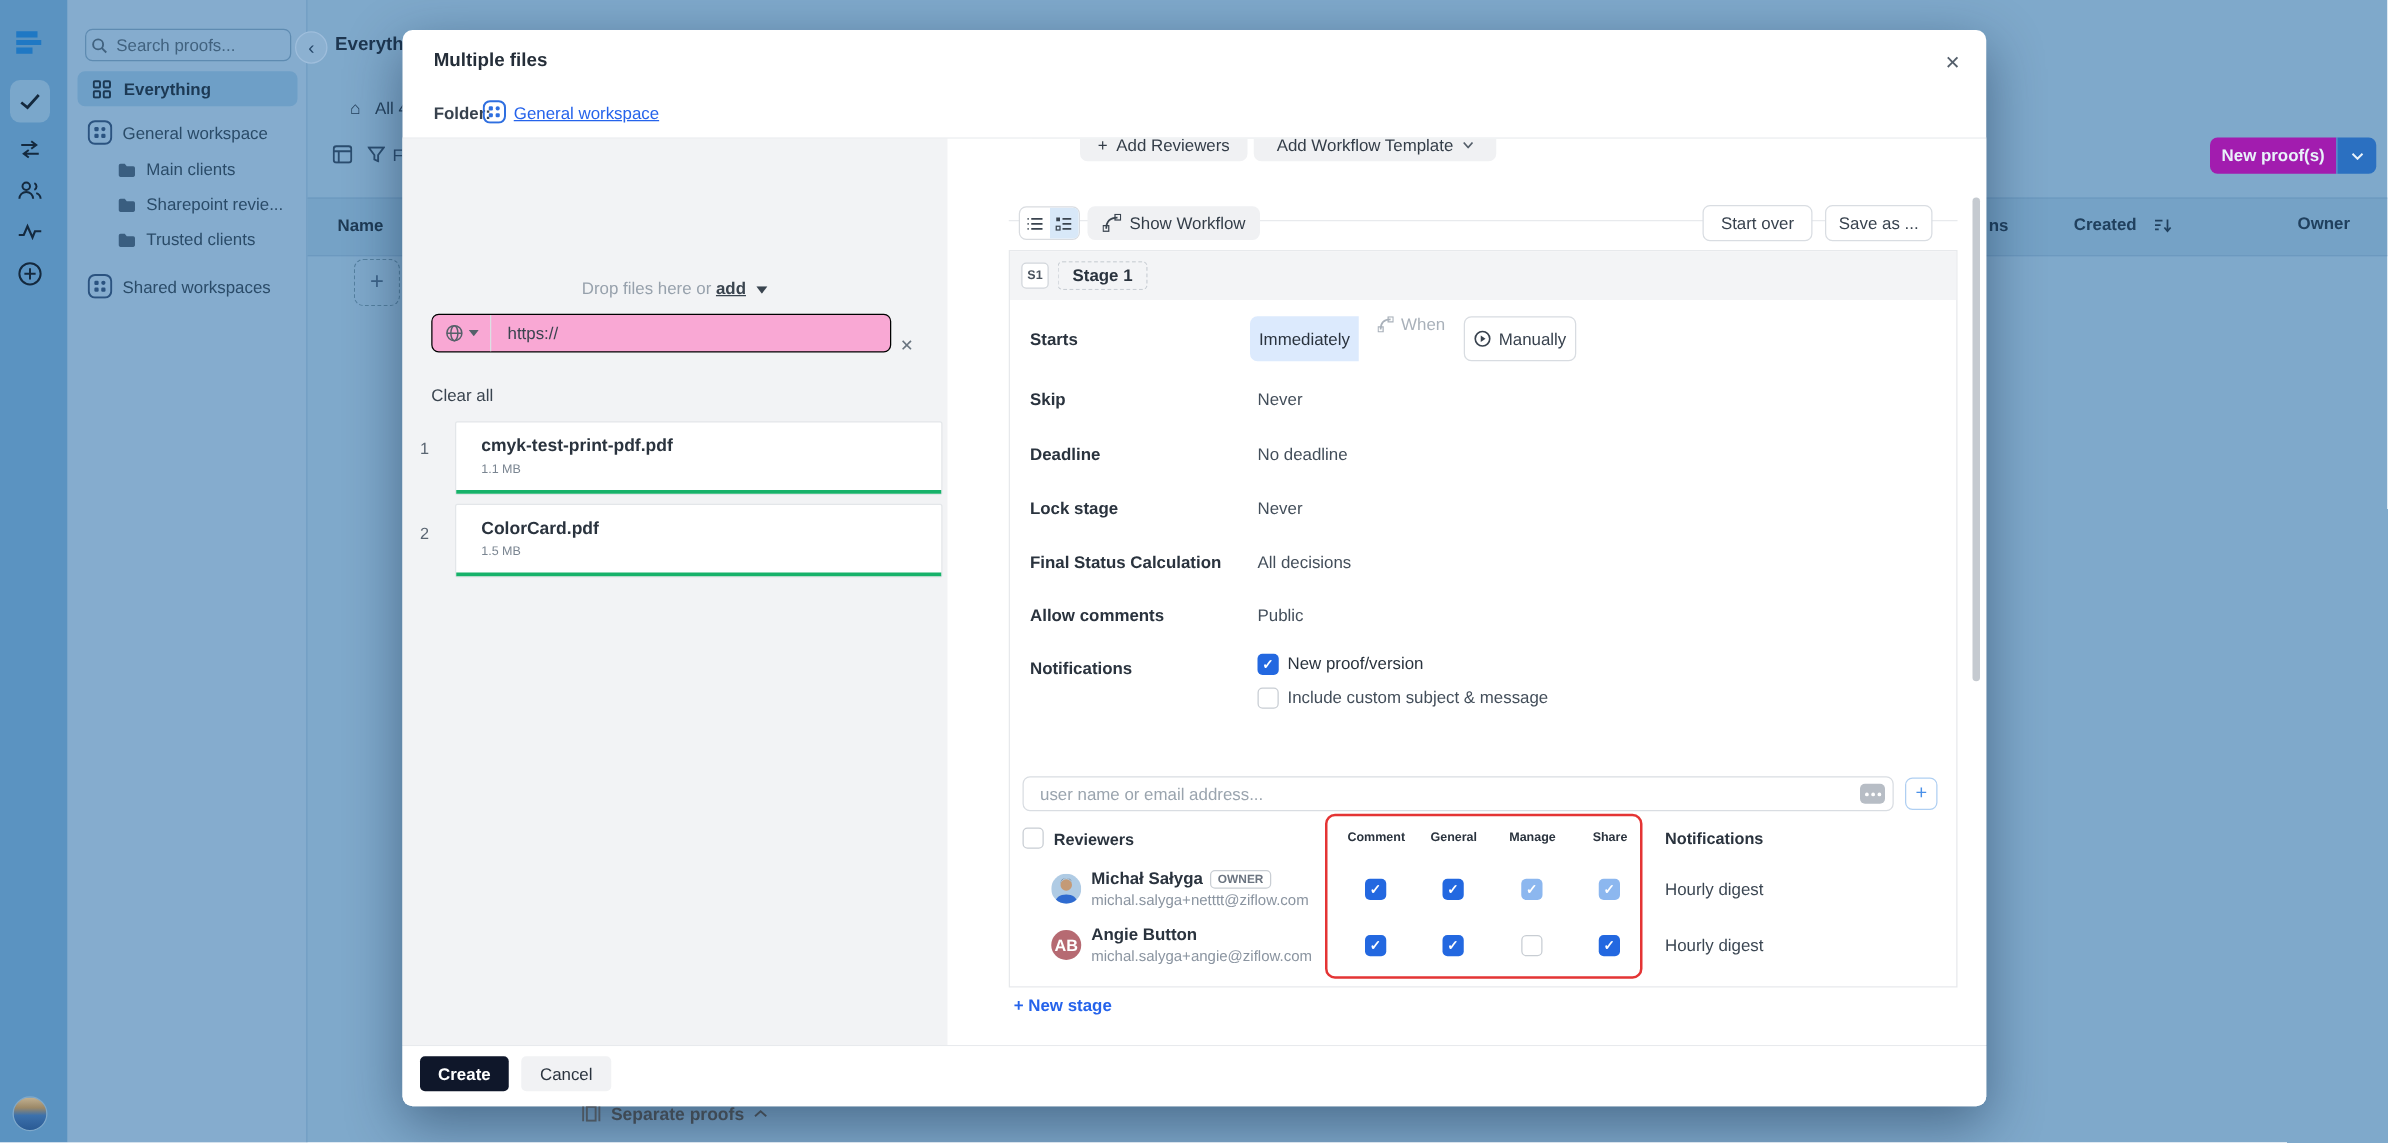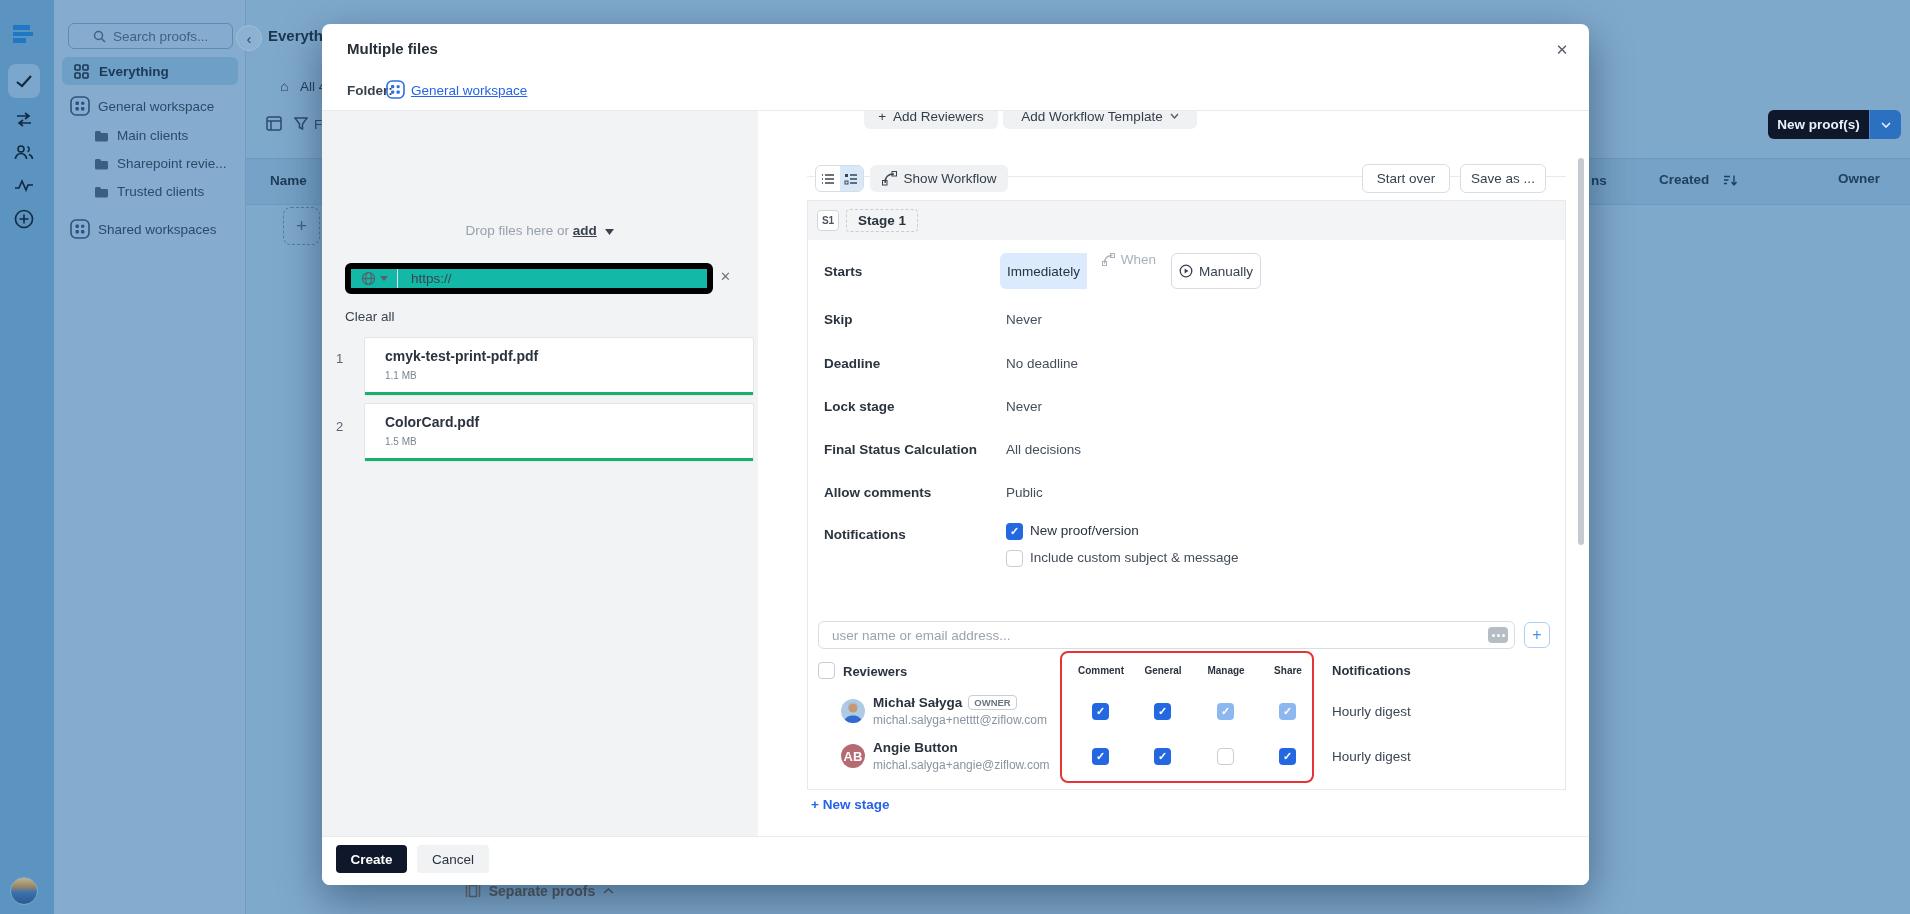--- a/index.html
+++ b/index.html
@@ -6,37 +6,37 @@
   html,body{width:1910px;height:914px}
   body{font-family:"Liberation Sans",sans-serif;font-size:13.5px;color:#333}
   .abs{position:absolute}
   .screen{position:relative;width:1910px;height:914px;background:#7FA9CB;overflow:hidden}
 
   
   .rail{left:0;top:0;width:54px;height:914px;background:#5B93C1}
   .rail svg,.rail .glyph{display:block}
   .rail-active{left:8px;top:64px;width:32px;height:34px;border-radius:8px;background:#7AA7CB}
   .nav{left:54px;top:0;width:192px;height:914px;background:#85ACCE;border-right:1px solid #6F9CC2}
-  .nav-search{left:14px;top:23px;width:165px;height:26px;border:1px solid #5E8BB1;border-radius:6px;display:flex;align-items:center;gap:7px;padding-left:24px;color:#41627F}
+  .nav-search{left:14px;top:23px;width:165px;height:26px;border:1px solid #5E8BB1;border-radius:6px;display:flex;align-items:center;gap:7px;padding-left:4px;color:#41627F}
   .nav-sel{left:8px;top:57px;width:176px;height:28px;border-radius:6px;background:#6E9FC7;display:flex;align-items:center;gap:10px;padding-left:12px;font-weight:bold;color:#1C3954}
   .nav-item{display:flex;align-items:center;gap:8px;color:#2A4B68}
   .band{left:246px;top:158px;width:1664px;height:47px;background:#75A2C6;border-top:1px solid #6C99BF;border-bottom:1px solid #6C99BF}
   .clip{overflow:hidden;white-space:nowrap}
 
   
   .modal{left:322px;top:24px;width:1267px;height:861px;background:#fff;border-radius:8px;
          box-shadow:0 14px 44px rgba(8,30,60,.45)}
   .m-title{left:25px;top:16px;font-size:15px;font-weight:bold;color:#252E39}
   .m-close{left:1228px;top:14px;width:24px;height:24px;font-size:15px;color:#545F6B;display:flex;align-items:center;justify-content:center;cursor:pointer}
   .hline{height:1px;background:#E8EAED}
 
   .leftcol{left:0;top:87px;width:505px;height:725px;background:#F2F3F5;border-right:1px solid #E6E8EB;border-radius:0 0 0 0}
   .droprow{left:0;top:112px;width:435px;text-align:center;color:#97A1AC}
   .droprow b{color:#3A444F;text-decoration:underline}
-  .urlrow{left:23px;top:152px;width:368px;height:31px;background:#14b8a6;border:6px solid #000000;border-radius:6px;display:flex;align-items:center}
+  .urlrow{left:23px;top:140px;width:368px;height:31px;background:#f9a8d4;border:1px solid #000000;border-radius:6px;display:flex;align-items:center}
   .urlseg{width:47px;height:100%;border-right:1px solid #DCDFE3;display:flex;align-items:center;justify-content:center;gap:4px}
   .filecard{left:42px;width:390px;height:59px;background:#fff;border:1px solid #E3E6E9;border-radius:2px;position:absolute}
   .filecard .bar{position:absolute;left:0;right:0;bottom:0;height:3px;background:#17B26A}
   .fname{position:absolute;left:20px;top:10px;font-size:14px;font-weight:bold;color:#2A333E}
   .fsize{position:absolute;left:20px;top:32px;font-size:10px;color:#7A8591}
   .fnum{position:absolute;left:14px;font-size:13px;color:#5A6572}
 
   .rightcol{left:436px;top:87px;width:831px;height:725px;background:#fff;overflow:hidden}
   .gbtn{background:#F0F1F3;border-radius:6px;display:flex;align-items:center;justify-content:center;gap:7px;color:#333D48;cursor:pointer}
   .wbtn{background:#fff;border:1px solid #D9DDE2;border-radius:6px;display:flex;align-items:center;justify-content:center;color:#38424E;cursor:pointer}
@@ -195,21 +195,21 @@
     <div class="abs" style="left:1413px;top:13px;font-weight:bold;color:#20405E">Created</div>
     <svg class="abs" style="left:1477px;top:15px" width="16" height="13">
         <g stroke="#20405E" stroke-width="1.4" fill="none">
           <path d="M1 2.5h6M1 6h4.5M1 9.5h3M11 1.5v9M8.5 8l2.5 3 2.5-3"></path>
         </g>
       </svg>
     <div class="abs" style="left:1592px;top:12px;font-weight:bold;color:#20405E">Owner</div>
   </div>
 
   <div class="abs" style="left:1768px;top:110px;height:29px;display:flex">
-    <div style="width:101px;background:#0f172a;border-radius:6px 0 0 6px;display:flex;align-items:center;justify-content:center;color:#E9F2FA;font-weight:bold">New proof(s)</div>
+    <div style="width:101px;background:#a21caf;border-radius:6px 0 0 6px;display:flex;align-items:center;justify-content:center;color:#E9F2FA;font-weight:bold">New proof(s)</div>
     <div style="width:1px;background:#4D87CC"></div>
     <div style="width:31px;background:#2B70C1;border-radius:0 6px 6px 0;display:flex;align-items:center;justify-content:center">
       <svg width="10" height="6">
           <path d="M1 1l4 4 4-4" fill="none" stroke="#E9F2FA" stroke-width="1.6"></path>
         </svg>
     </div>
   </div>
 
   <div class="abs" style="left:283px;top:207px;width:37px;height:38px;border:1.5px dashed #54809F;border-radius:8px;display:flex;align-items:center;justify-content:center;color:#3E6489;font-size:19px">+</div>
 

